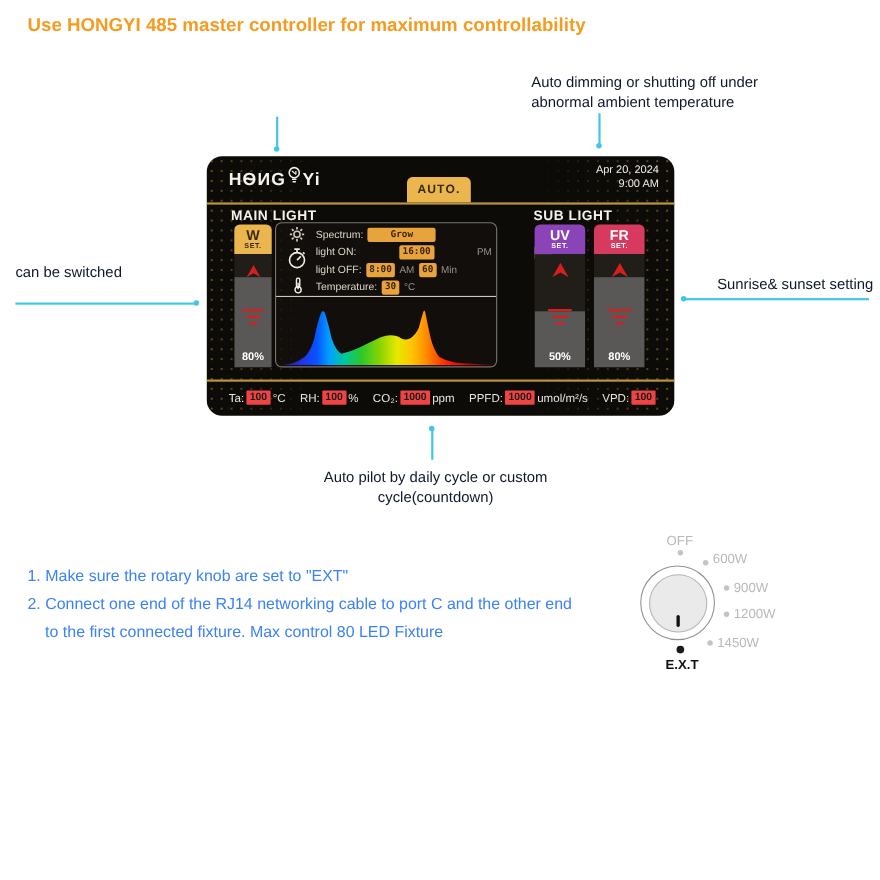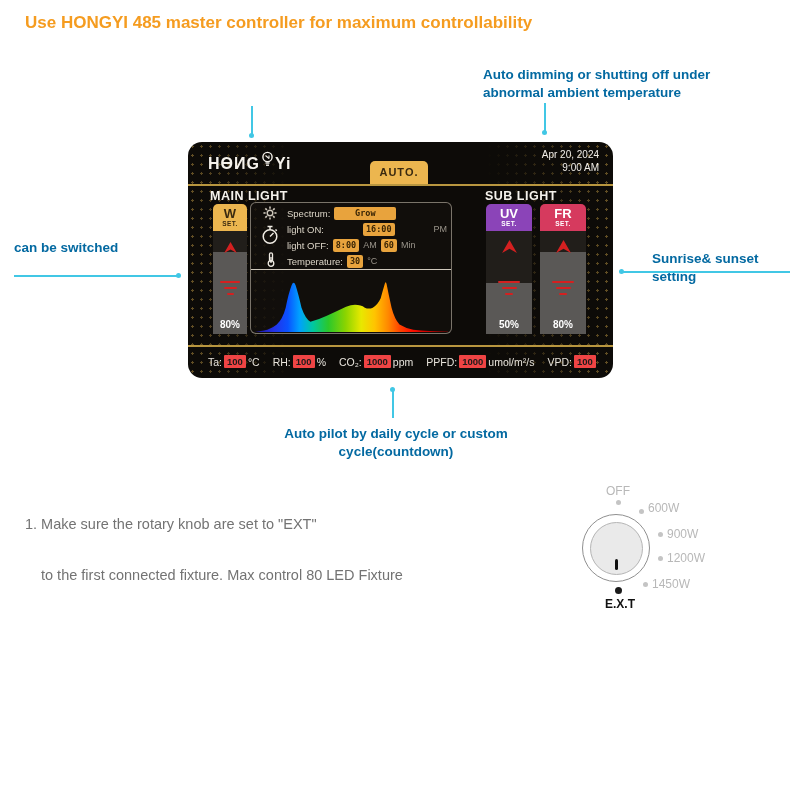--- a/index.html
+++ b/index.html
@@ -1,21 +1,21 @@
 <!DOCTYPE html>
 <html><head>
 <meta charset="utf-8">
 <style>
   * { margin:0; padding:0; box-sizing:border-box; }
   body { background:#ffffff; font-family:"Liberation Sans", sans-serif; }
   .page { position:relative; width:800px; height:800px; background:#fff; overflow:hidden; }
 
   .heading { position:absolute; left:25px; top:13px; font-size:17px; font-weight:700; color:#f59c20; }
 
-  .ann { position:absolute; font-size:13.5px; color:#0369a1; line-height:17.5px;font-weight:bold; }
+  .ann { position:absolute; font-size:13.5px; color:#0f172a; line-height:17.5px; }
   .ann.center { text-align:center; }
   .cline { position:absolute; background:#41c7e5; }
   .cdot { position:absolute; width:5px; height:5px; border-radius:50%; background:#41c7e5; }
 
   
   .panel { position:absolute; left:188px; top:142px; width:425px; height:236px; background:#0d0b08; border-radius:14px; }
   .panel::before { content:""; position:absolute; inset:0; border-radius:14px;
     background-image: radial-gradient(circle, rgba(200,160,70,.5) 1px, transparent 1.4px);
     background-size: 9px 9px;
     -webkit-mask-image: linear-gradient(90deg, rgba(0,0,0,.95) 0%, transparent 24%, transparent 70%, rgba(0,0,0,.95) 100%);
@@ -58,21 +58,21 @@
   .sep { left:0; right:0; top:66px; height:1px; background:#cfc8bc; }
   .graph { left:4px; right:3px; top:69px; height:60px; }
   .sicon { color:#cfc8bc; }
 
   .statusbar { left:0; right:0; top:203px; height:33px; display:flex; align-items:center; padding:0 20px; gap:13px; font-size:10.5px; color:#e8e4dc; white-space:nowrap; }
   .sitem { display:flex; align-items:center; gap:2px; }
   .gbadge { background:#ef4444; color:#1a1a1a; font-weight:700; font-size:9.5px; padding:1px 3px; border-radius:1px; }
 
   
   .conn-title { position:absolute; left:25px; top:489px; font-size:15.5px; font-weight:700; color:#1f1f1f; }
-  .step { position:absolute; font-size:14.5px; color:#737373; }
+  .step { position:absolute; font-size:14.5px; color:#3b82f6; }
 
   
   .knob-wrap { position:absolute; left:570px; top:470px; width:180px; height:150px;text-align:center; }
   .knob-wrap > * { position:absolute; }
   .klabel { font-size:12px; color:#b8b8b8; }
   .kdot { width:5px; height:5px; border-radius:50%; background:#c4c4c4; }
   .kdot.dark { background:#1a1a1a; width:7px; height:7px; }
   .ext-label { font-size:12px; font-weight:700; color:#111; }
   .knob-outer { left:12px; top:44px; width:68px; height:68px; border-radius:50%; border:1.5px solid #909090; background:#fff; }
   .knob-inner { left:19.5px; top:51.5px; width:53px; height:53px; border-radius:50%; background:#eaeaea; border:1px solid #b5b5b5; }
@@ -332,20 +332,21 @@
         <span>umol/m²/s</span>
       </span>
       <span class="sitem">
         <span>VPD:</span>
         <span class="gbadge">100</span>
       </span>
     </div>
   </div>
 
   <div class="step" style="left:25px; top:516px;">1. Make sure the rotary knob are set to "EXT"</div>
+  <div class="step" style="left:25px; top:542px;">2. Connect one end of the RJ14 networking cable to port C and the other end</div>
   <div class="step" style="left:41px; top:567px;">to the first connected fixture. Max control 80 LED Fixture</div>
 
   <div class="knob-wrap">
     <span class="klabel" style="left:36px; top:14px;">OFF</span>
     <span class="kdot" style="left:46px; top:30px;"></span>
 
     <span class="kdot" style="left:69px; top:39px;"></span>
     <span class="klabel" style="left:78px; top:31px;">600W</span>
 
     <span class="kdot" style="left:88px; top:62px;"></span>

